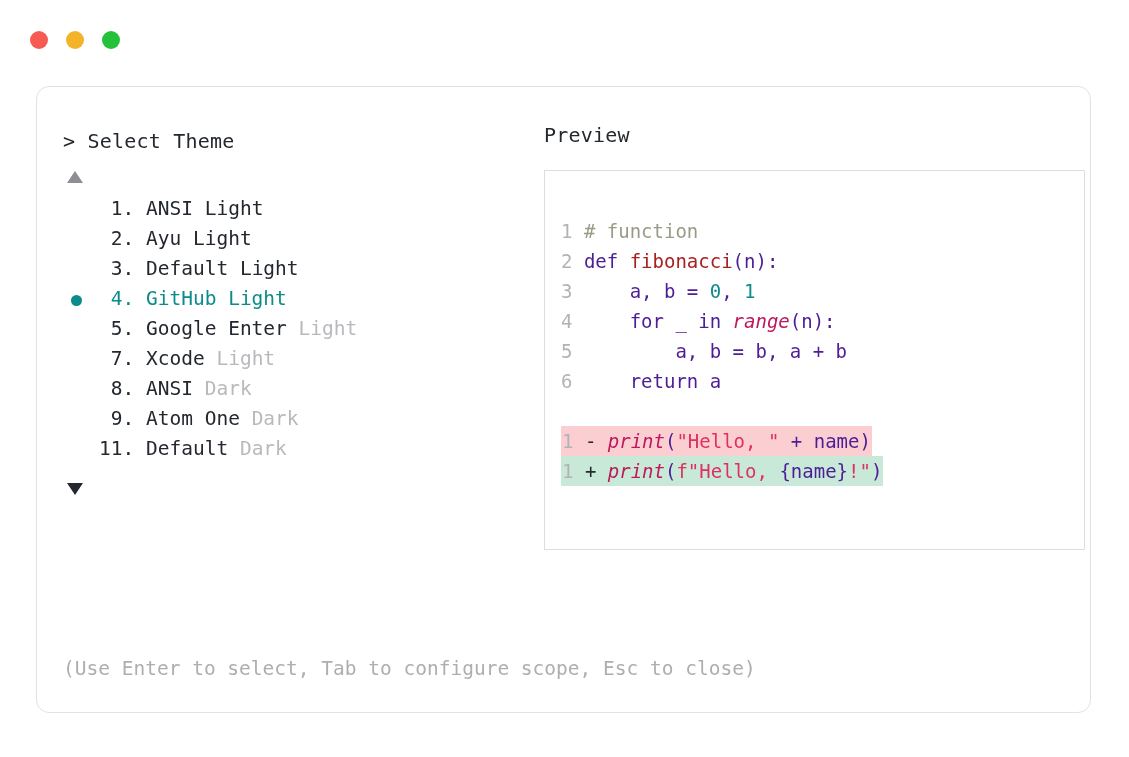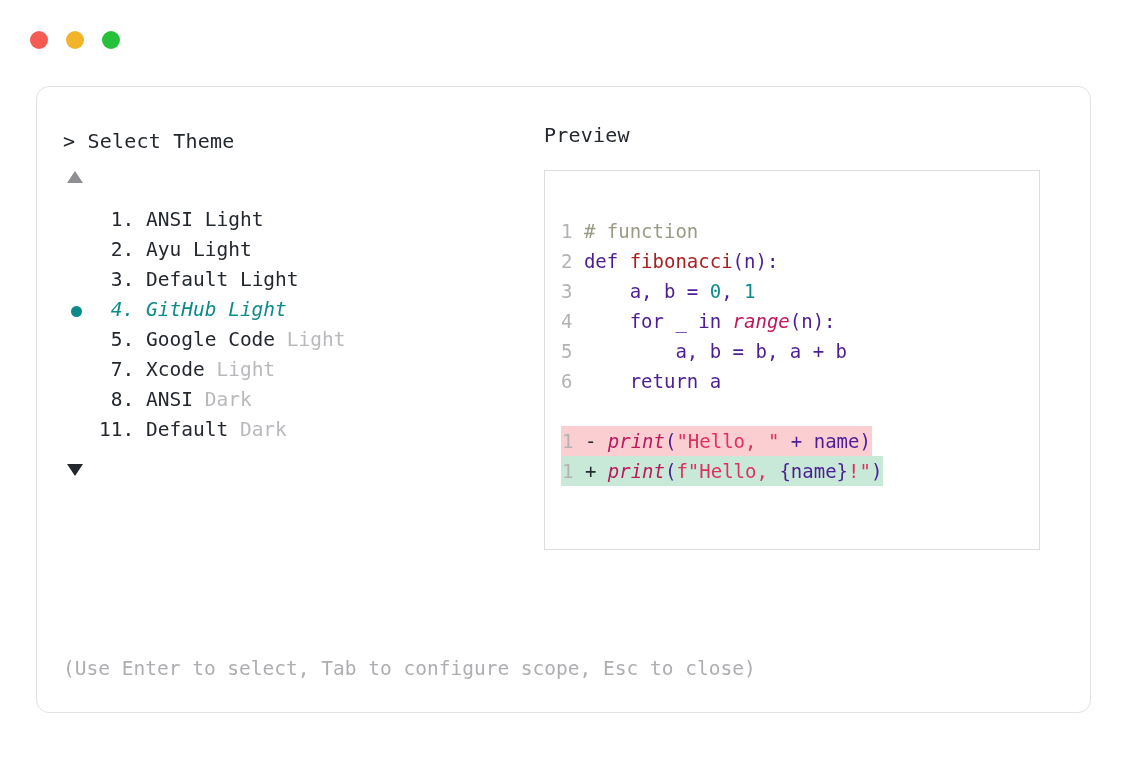--- a/index.html
+++ b/index.html
@@ -77,21 +77,21 @@
     border-right: 8px solid transparent;
     border-bottom: 12px solid #8e8e93;
   }
   .tri-down {
     border-left: 8px solid transparent;
     border-right: 8px solid transparent;
     border-top: 12px solid #23272e;
   }
 
   .theme-list {
-    margin-top: 11px;
+    margin-top: 0;
     list-style: none;
     padding: 0;
   }
   .theme-item {
     position: relative;
     height: 30px;
     line-height: 30px;
     font-size: 19.5px;
     color: #23272e;
     white-space: pre;
@@ -104,21 +104,21 @@
     width: 11px;
     height: 11px;
     border-radius: 50%;
     background: #0d8b8b;
   }
   .theme-item .num {
     display: inline-block;
     width: 3ch;
     text-align: right;
   }
-  .theme-item.selected { color: #0d8b8b; font-style: italic; }
+  .theme-item.selected { color: #0d8b8b; }
   .variant-dim { color: #b9b9bd; }
 
   
   .hint {
     position: absolute;
     left: 26px;
     top: 542px;
     font-size: 19.5px;
     color: #aeaeb2;
     white-space: pre;
@@ -128,21 +128,21 @@
   
   .right-pane {
     position: absolute;
     left: 500px;
     top: 38px;
     width: 530px;
     margin-left: 7px;
   }
   .preview-box {
     margin-top: 25px;
-    width: 496px;
+    width: 541px;
     height: 380px;
     box-sizing: border-box;
     border: 1.5px solid #dededf;
     background: #ffffff;
     position: relative;
   }
   .code {
     position: absolute;
     left: 16px;
     top: 45px;
@@ -192,23 +192,24 @@
 
     <div class="arrow-row">
       <span class="tri tri-up"></span>
     </div>
 
     <ul class="theme-list">
         <li class="theme-item"><span class="num">1.</span><span> ANSI </span><span>Light</span></li>
         <li class="theme-item"><span class="num">2.</span><span> Ayu </span><span>Light</span></li>
         <li class="theme-item"><span class="num">3.</span><span> Default </span><span>Light</span></li>
         <li class="theme-item selected"><span class="bullet" style="background: rgb(13, 139, 139);"></span><span class="num">4.</span><span> GitHub </span><span>Light</span></li>
-        <li class="theme-item"><span class="num">5.</span><span> Google Code </span><span class="variant-dim">Light</span></li>
+        <li class="theme-item"><span class="num">5.</span><span> Google Enter </span><span class="variant-dim">Light</span></li>
         <li class="theme-item"><span class="num">7.</span><span> Xcode </span><span class="variant-dim">Light</span></li>
         <li class="theme-item"><span class="num">8.</span><span> ANSI </span><span class="variant-dim">Dark</span></li>
+        <li class="theme-item"><span class="num">9.</span><span> Atom One </span><span class="variant-dim">Dark</span></li>
         <li class="theme-item"><span class="num">11.</span><span> Default </span><span class="variant-dim">Dark</span></li>
       </ul>
 
     <div class="arrow-row bottom">
       <span class="tri tri-down"></span>
     </div>
   </div>
 
   <div class="hint">(Use Enter to select, Tab to configure scope, Esc to close)</div>
 

